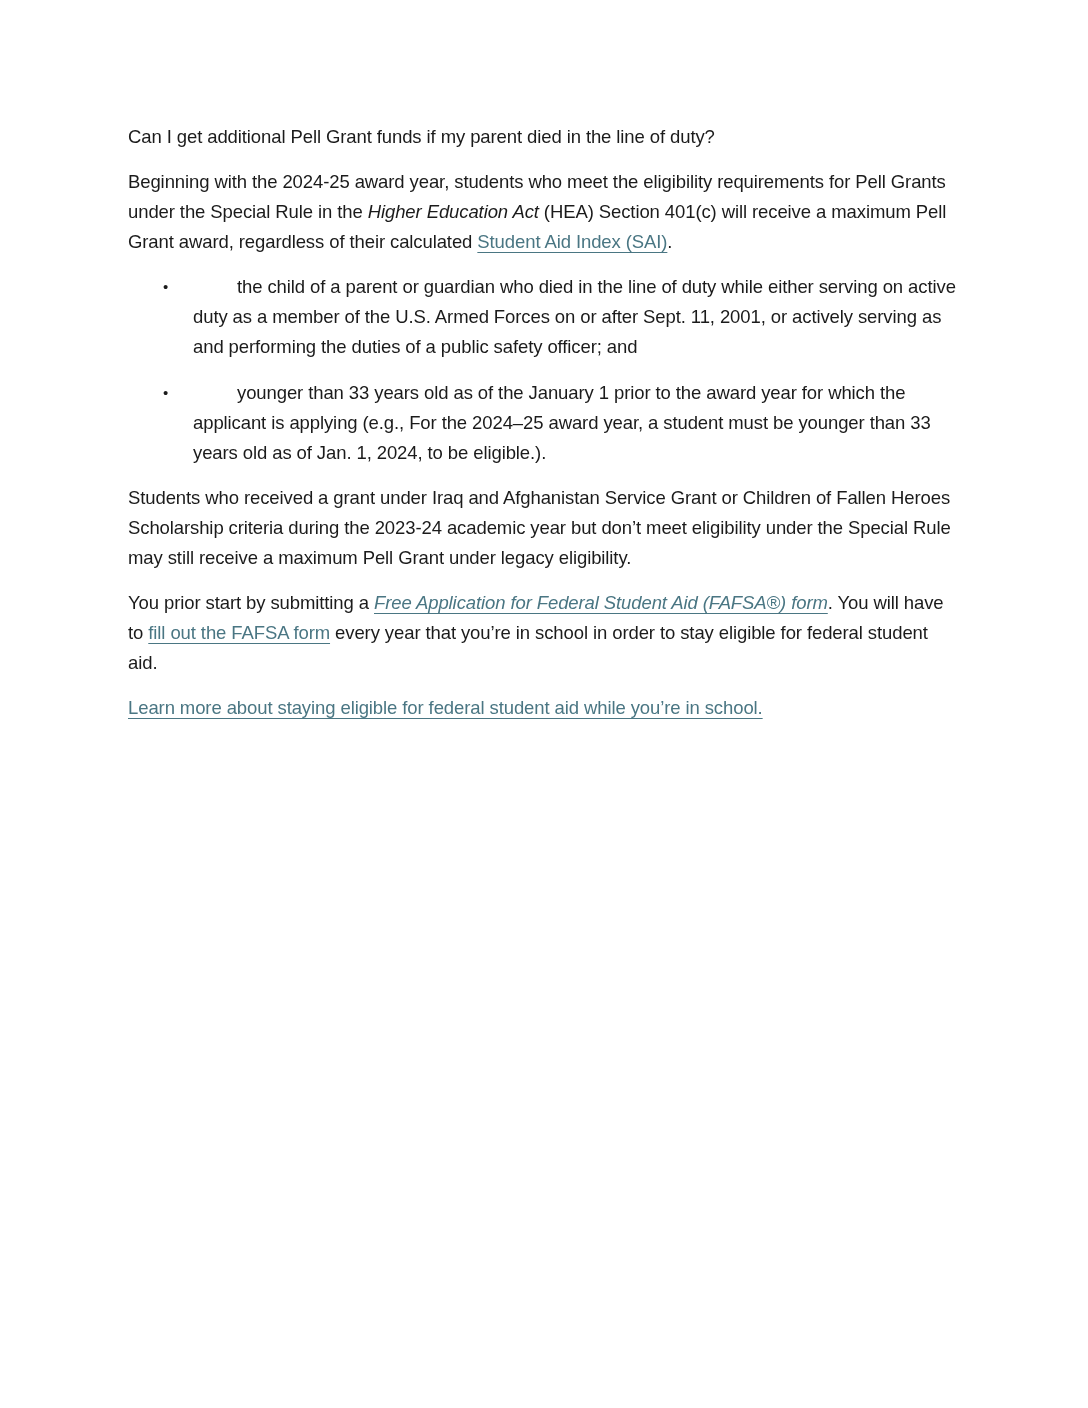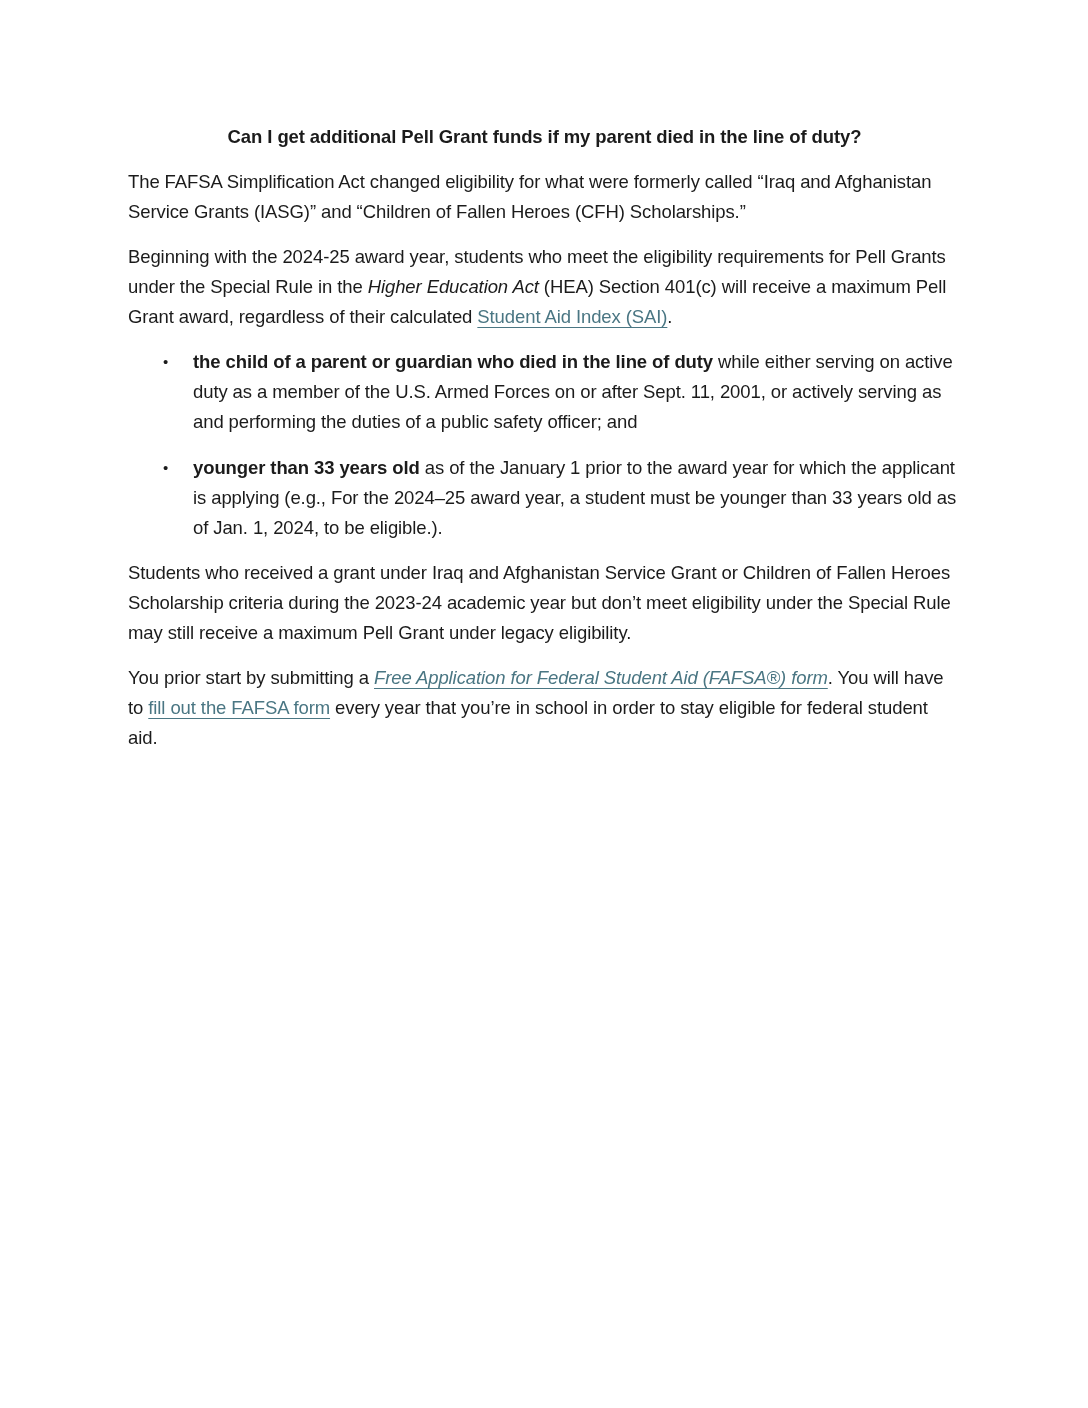--- a/index.html
+++ b/index.html
@@ -23,23 +23,23 @@
     height: 1408px;
     background: var(--page-bg);
     padding: 122px 127px 0 128px;
   }
   .doc {
     font-size: 18.5px;
     line-height: 30px;
     letter-spacing: -0.1px;
   }
   .doc p { margin: 0 0 15px 0; }
-  .heading { font-weight: bold; text-align: center; }
+  .heading { font-weight: normal; }
   .italic { font-style: italic; }
-  .bold { font-weight: bold; }
+  .bold { font-weight: normal; margin-left: 44px; }
   a.link {
     color: var(--link-color);
     text-underline-offset: 4px;
     text-decoration-thickness: 1px;
     cursor: pointer;
   }
   a.link.italic { font-style: italic; margin-top: 21px; }
   ul.bullets {
     list-style: none;
     margin: 0 0 15px 0;
@@ -59,31 +59,31 @@
   }
 </style>
 </head>
 <body>
 
 <div class="page">
   <div class="doc">
 
     <p class="heading">Can I get additional Pell Grant funds if my parent died in the line of duty?</p>
 
-    <p><span>The FAFSA Simplification Act changed eligibility for what were formerly called “Iraq and Afghanistan Service Grants (IASG)” and “Children of Fallen Heroes (CFH) Scholarships.”</span></p>
 
     <p><span>Beginning with the 2024-25 award year, students who meet the eligibility requirements for Pell Grants under the Special Rule in the </span><span class="italic">Higher Education Act</span><span> (HEA) Section 401(c) will receive a maximum Pell Grant award, regardless of their calculated </span><a class="link" href="#">Student Aid Index (SAI)</a><span>.</span></p>
 
 
     <ul class="bullets">
       <li><span class="marker">•</span><span class="bold">the child of a parent or guardian who died in the line of duty</span><span> while either serving on active duty as a member of the U.S. Armed Forces on or after Sept. 11, 2001, or actively serving as and performing the duties of a public safety officer; and</span></li>
       <li><span class="marker">•</span><span class="bold">younger than 33 years old</span><span> as of the January 1 prior to the award year for which the applicant is applying (e.g., For the 2024–25 award year, a student must be younger than 33 years old as of Jan. 1, 2024, to be eligible.).</span></li>
     </ul>
 
     <p><span>Students who received a grant under Iraq and Afghanistan Service Grant or Children of Fallen Heroes Scholarship criteria during the 2023-24 academic year but don’t meet eligibility under the Special Rule may still receive a maximum Pell Grant under legacy eligibility.</span></p>
 
 
 
     <p><span>You prior start by submitting a </span><a class="link italic" href="#">Free Application for Federal Student Aid (FAFSA®) form</a><span>. You will have to </span><a class="link" href="#">fill out the FAFSA form</a><span> every year that you’re in school in order to stay eligible for federal student aid.</span></p>
 
+    <p><a class="link" href="#">Learn more about staying eligible for federal student aid while you’re in school.</a></p>
 
   </div>
 </div>
 
 </body></html>

